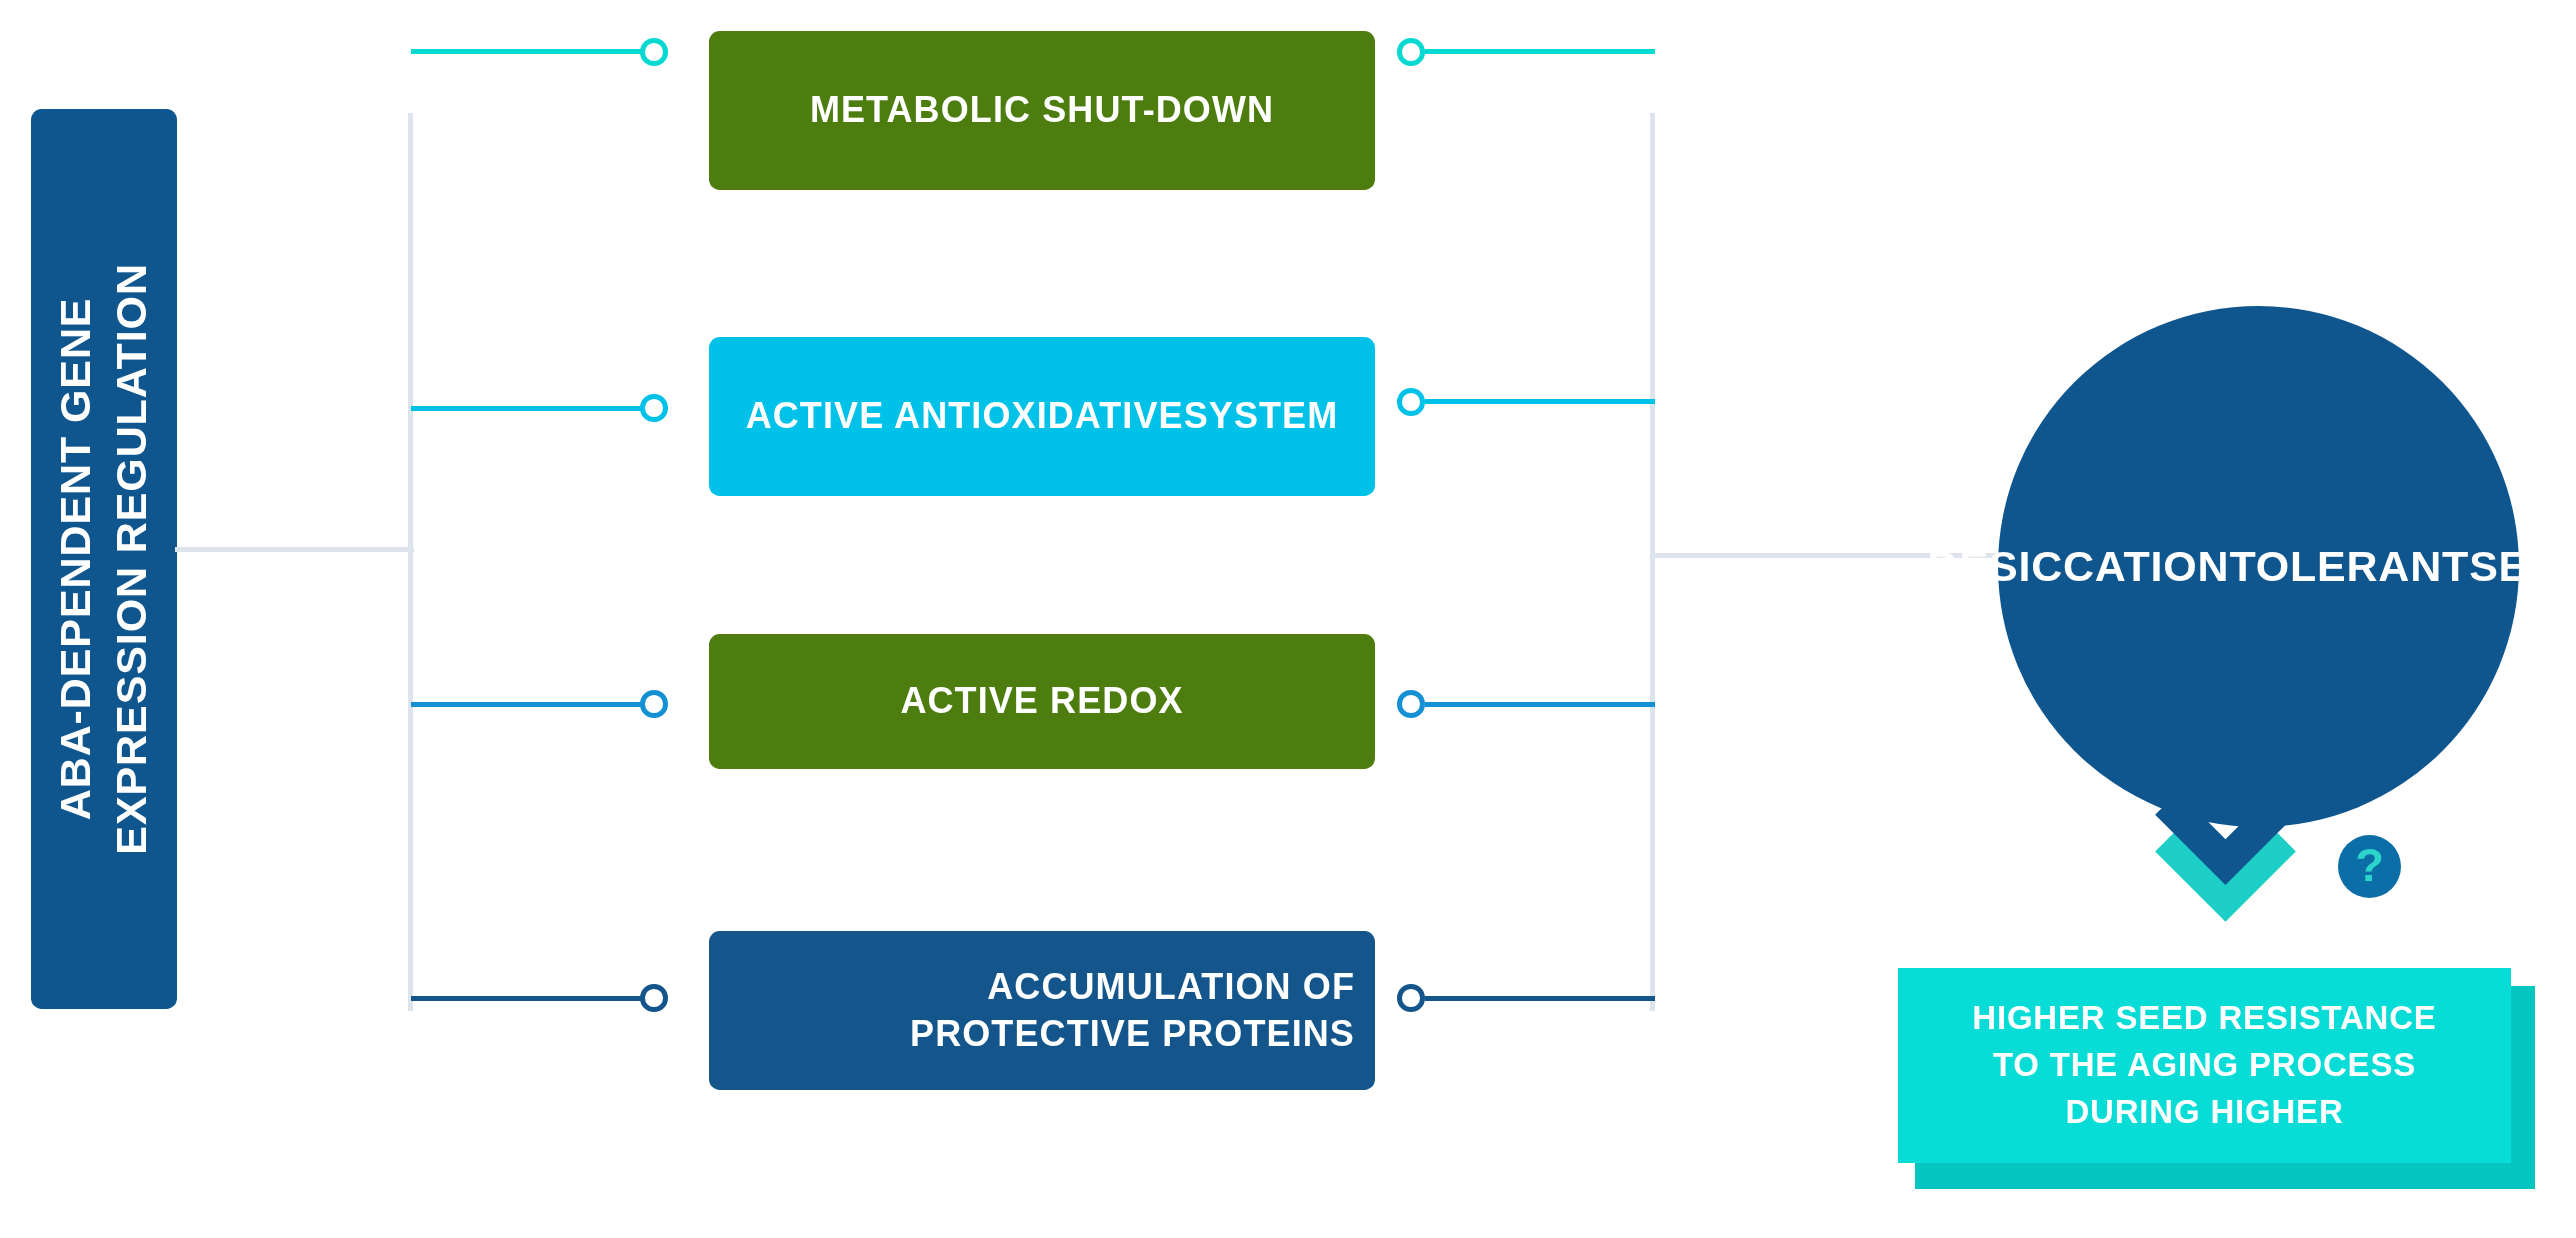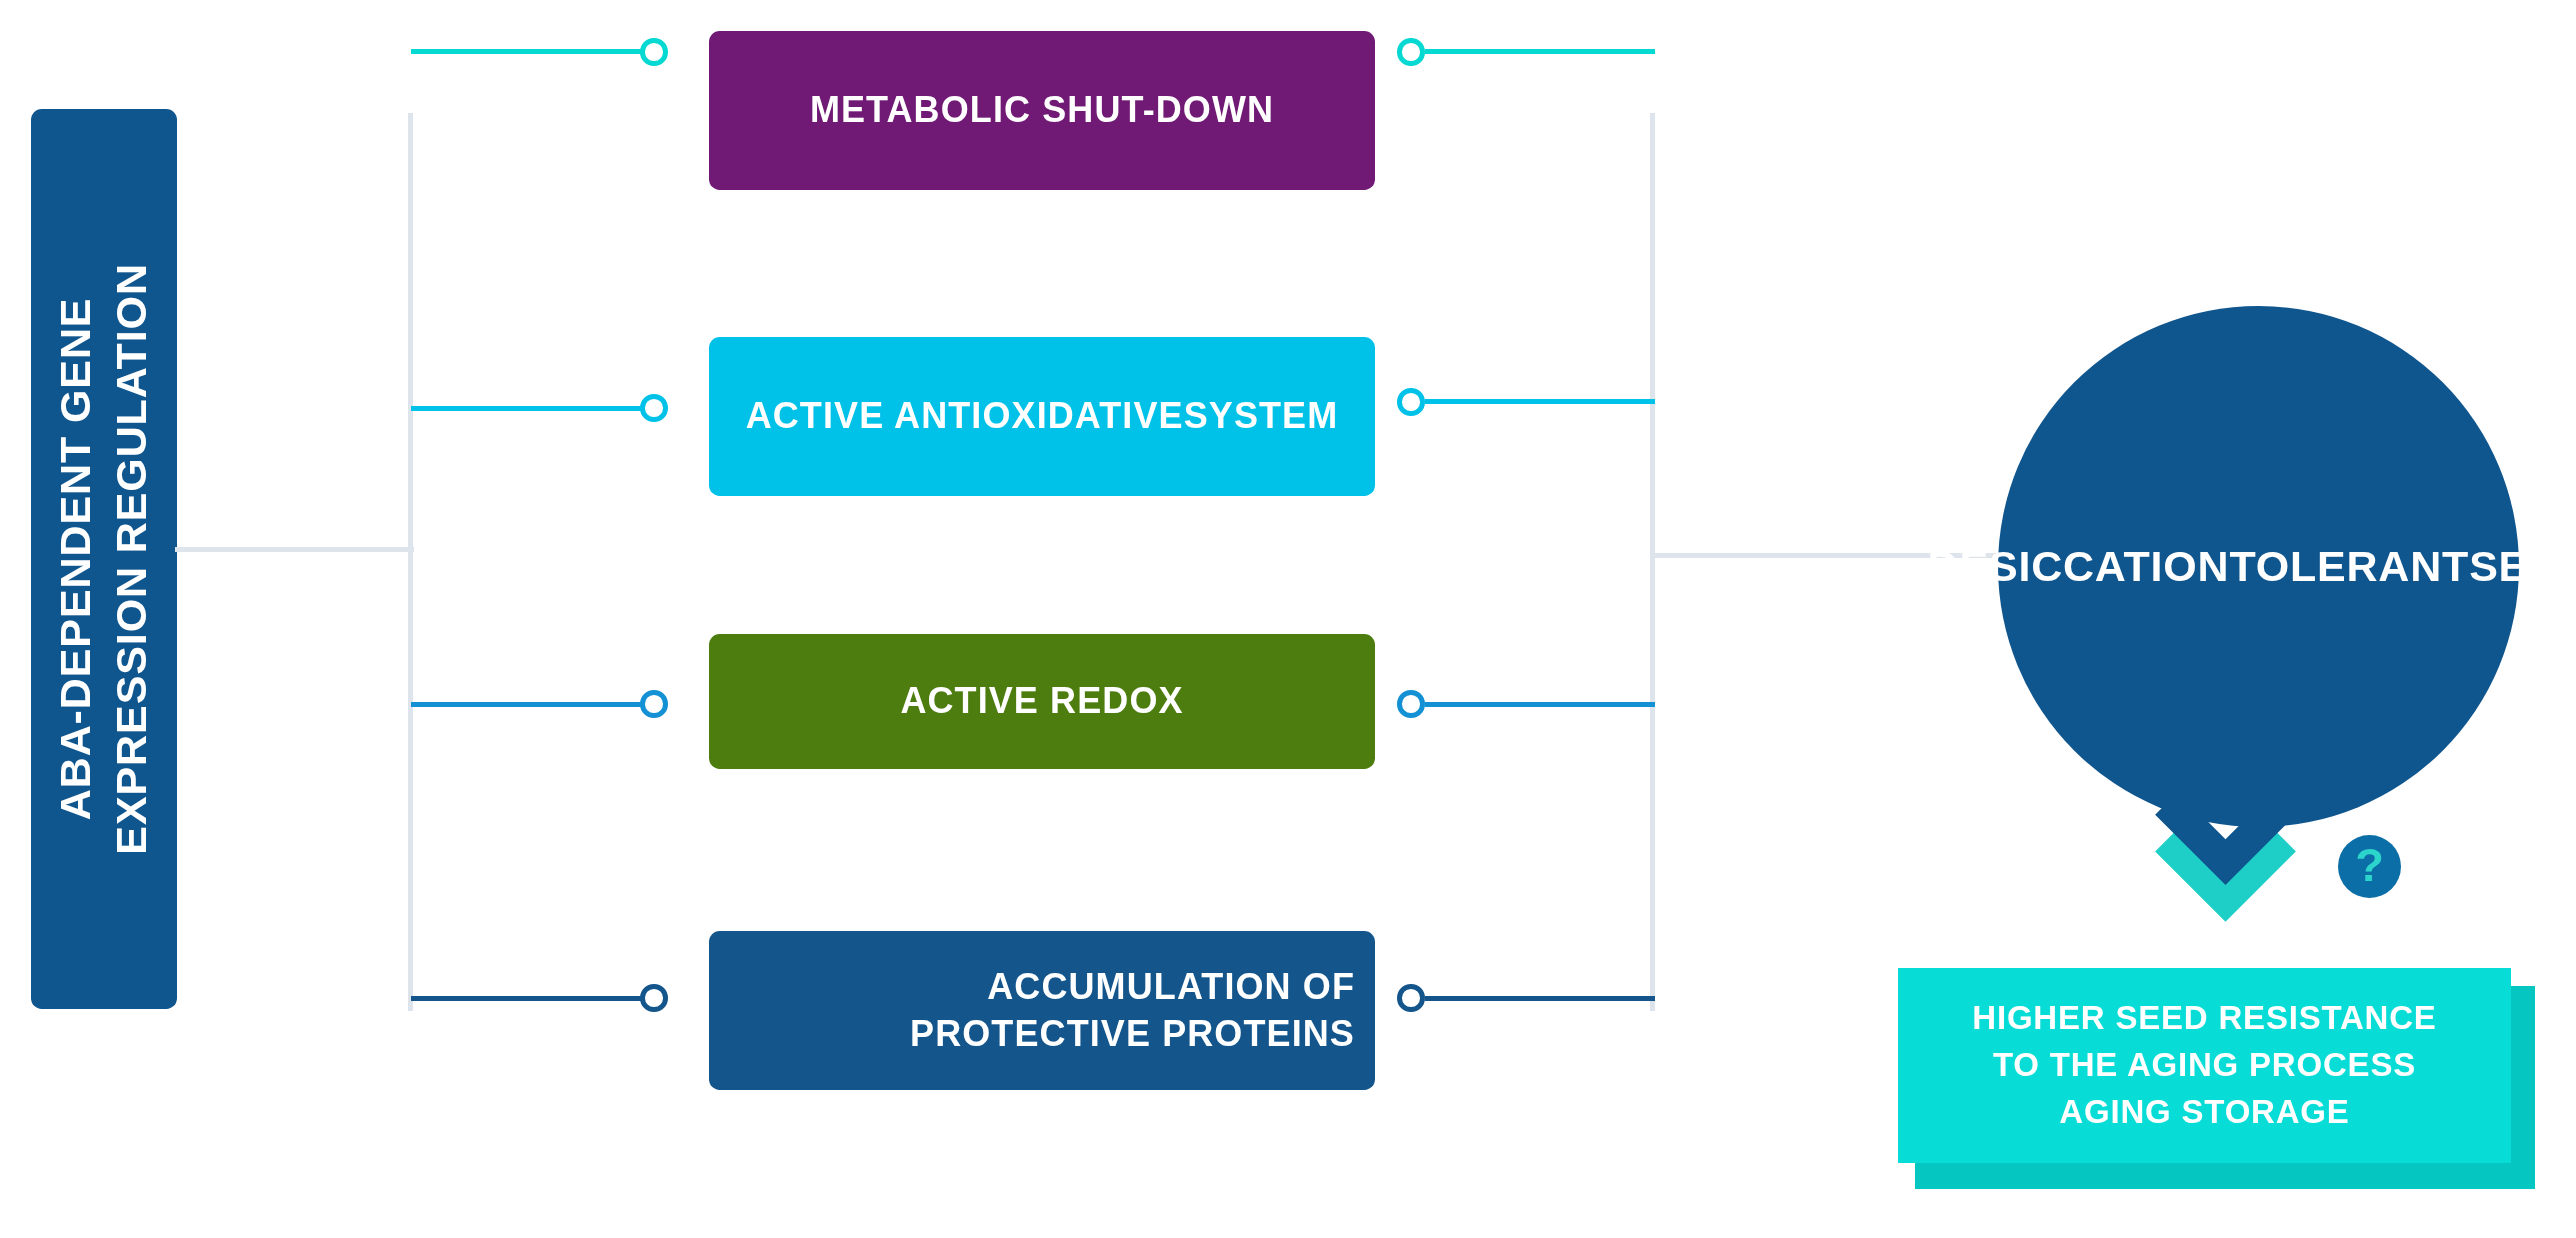--- a/index.html
+++ b/index.html
@@ -195,21 +195,21 @@
 
   <div class="grayline grayline-in"></div>
 
   <div class="grayline grayline-out"></div>
 
   <div class="spine spine-left"></div>
   <div class="spine spine-right"></div>
 
   <div class="branch" style="left:411px; top:49px; width:230px; background:#06d8d2;"></div>
   <div class="dot" style="left:640px; top:38px; border-color:#06d8d2;"></div>
-  <div class="pbox" style="top:31px; height:159px; background:#701a75;">
+  <div class="pbox" style="top:31px; height:159px; background:#4d7c0f;">
     <span>METABOLIC SHUT-DOWN</span>
   </div>
   <div class="dot" style="left:1397px; top:38px; border-color:#06d8d2;"></div>
   <div class="branch" style="left:1425px; top:49px; width:230px; background:#06d8d2;"></div>
 
   <div class="branch" style="left:411px; top:406px; width:230px; background:#00c2e8;"></div>
   <div class="dot" style="left:640px; top:394px; border-color:#00c2e8;"></div>
   <div class="pbox" style="top:337px; height:159px; background:#00c2e8; ">
     <span>ACTIVE ANTIOXIDATIVE</span>
     <span>SYSTEM</span>
@@ -249,18 +249,18 @@
 
   <div class="q-circle">
     <span class="q-mark">?</span>
   </div>
 
   <div class="outcome-wrap">
     <div class="outcome-shadow"></div>
     <div class="outcome-box">
       <span>HIGHER SEED RESISTANCE</span>
       <span>TO THE AGING PROCESS</span>
-      <span>AGING STORAGE</span>
+      <span>DURING HIGHER</span>
     </div>
   </div>
 
 </div>
 
 
 </body></html>

